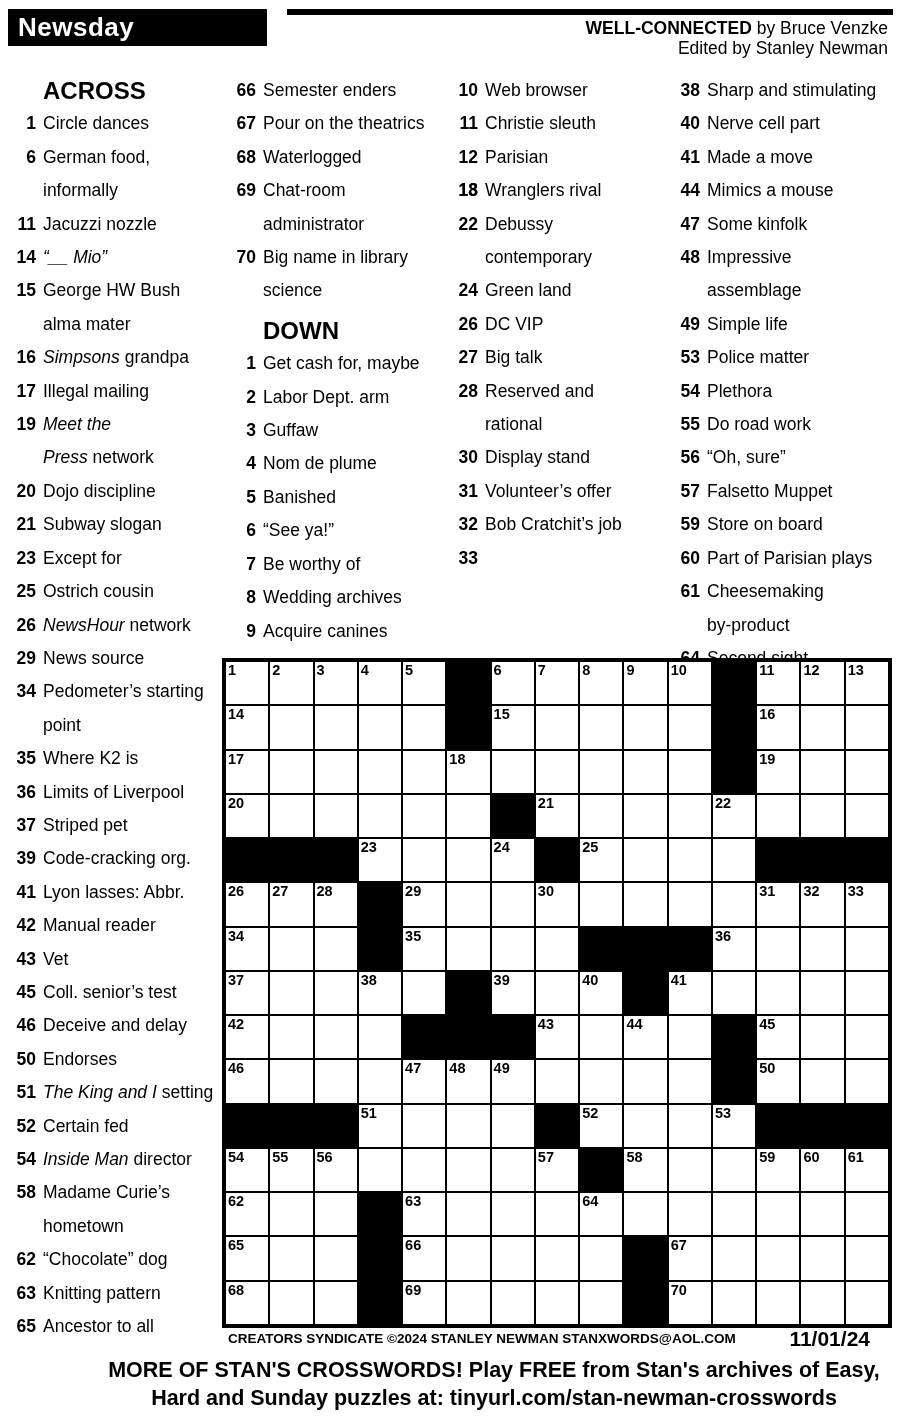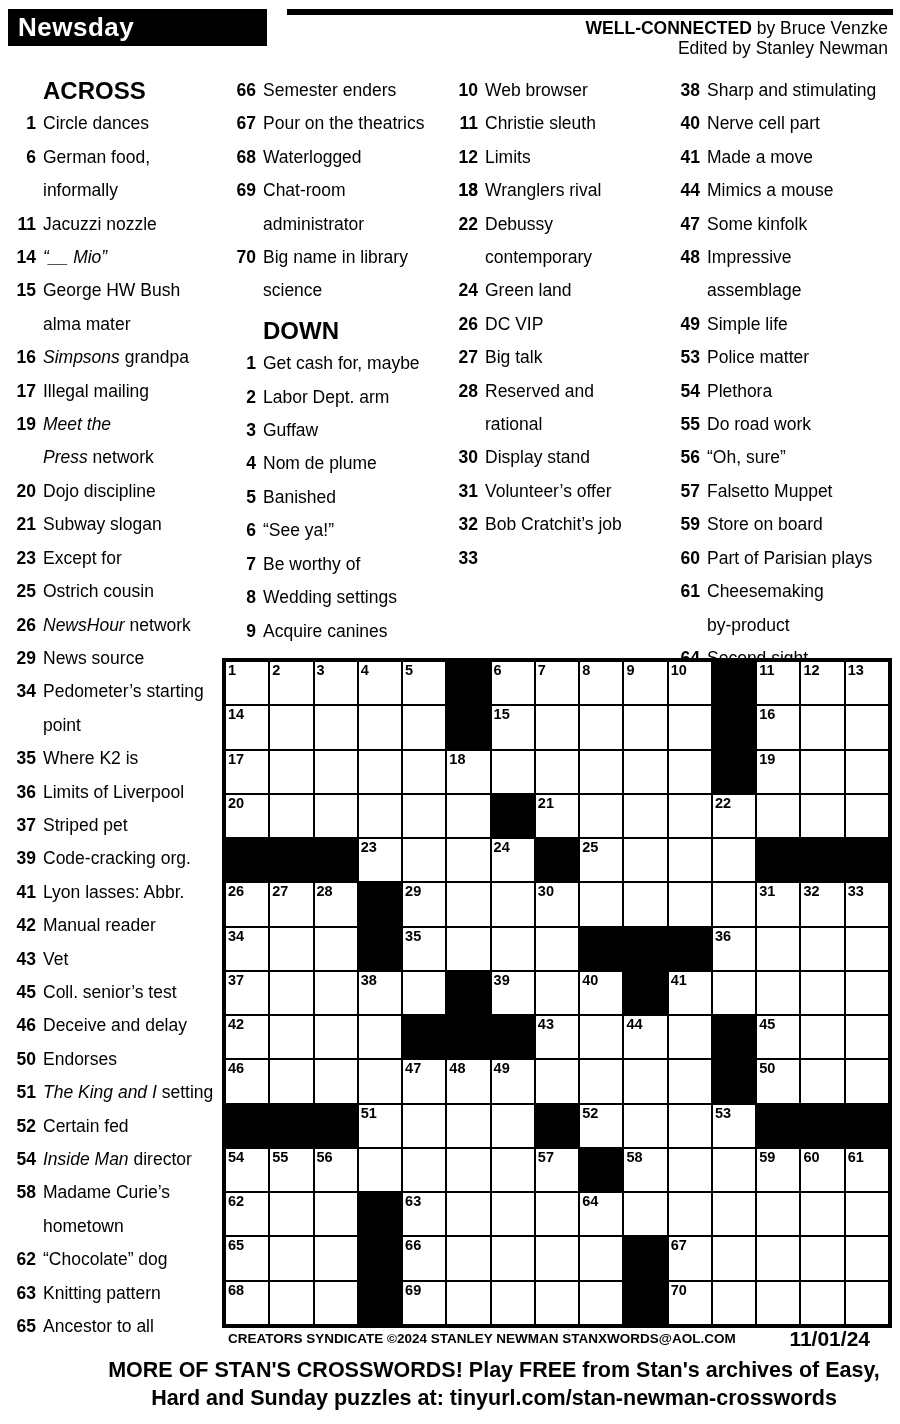--- a/index.html
+++ b/index.html
@@ -126,27 +126,27 @@
       <div class="clue"><span class="cnum">70</span><span class="ctext">Big name in library
 science</span></div>
       <div class="clue-heading gap">DOWN</div>
       <div class="clue"><span class="cnum">1</span><span class="ctext">Get cash for, maybe</span></div>
       <div class="clue"><span class="cnum">2</span><span class="ctext">Labor Dept. arm</span></div>
       <div class="clue"><span class="cnum">3</span><span class="ctext">Guffaw</span></div>
       <div class="clue"><span class="cnum">4</span><span class="ctext">Nom de plume</span></div>
       <div class="clue"><span class="cnum">5</span><span class="ctext">Banished</span></div>
       <div class="clue"><span class="cnum">6</span><span class="ctext">“See ya!”</span></div>
       <div class="clue"><span class="cnum">7</span><span class="ctext">Be worthy of</span></div>
-      <div class="clue"><span class="cnum">8</span><span class="ctext">Wedding settings</span></div>
+      <div class="clue"><span class="cnum">8</span><span class="ctext">Wedding archives</span></div>
       <div class="clue"><span class="cnum">9</span><span class="ctext">Acquire canines</span></div>
     </div>
   <div class="col col3" id="col3">
       <div class="clue"><span class="cnum">10</span><span class="ctext">Web browser</span></div>
       <div class="clue"><span class="cnum">11</span><span class="ctext">Christie sleuth</span></div>
-      <div class="clue"><span class="cnum">12</span><span class="ctext">Limits</span></div>
+      <div class="clue"><span class="cnum">12</span><span class="ctext">Parisian</span></div>
       <div class="clue"><span class="cnum">13</span></div>
       <div class="clue"><span class="cnum">18</span><span class="ctext">Wranglers rival</span></div>
       <div class="clue"><span class="cnum">22</span><span class="ctext">Debussy
 contemporary</span></div>
       <div class="clue"><span class="cnum">24</span><span class="ctext">Green land</span></div>
       <div class="clue"><span class="cnum">26</span><span class="ctext">DC VIP</span></div>
       <div class="clue"><span class="cnum">27</span><span class="ctext">Big talk</span></div>
       <div class="clue"><span class="cnum">28</span><span class="ctext">Reserved and
 rational</span></div>
       <div class="clue"><span class="cnum">30</span><span class="ctext">Display stand</span></div>

